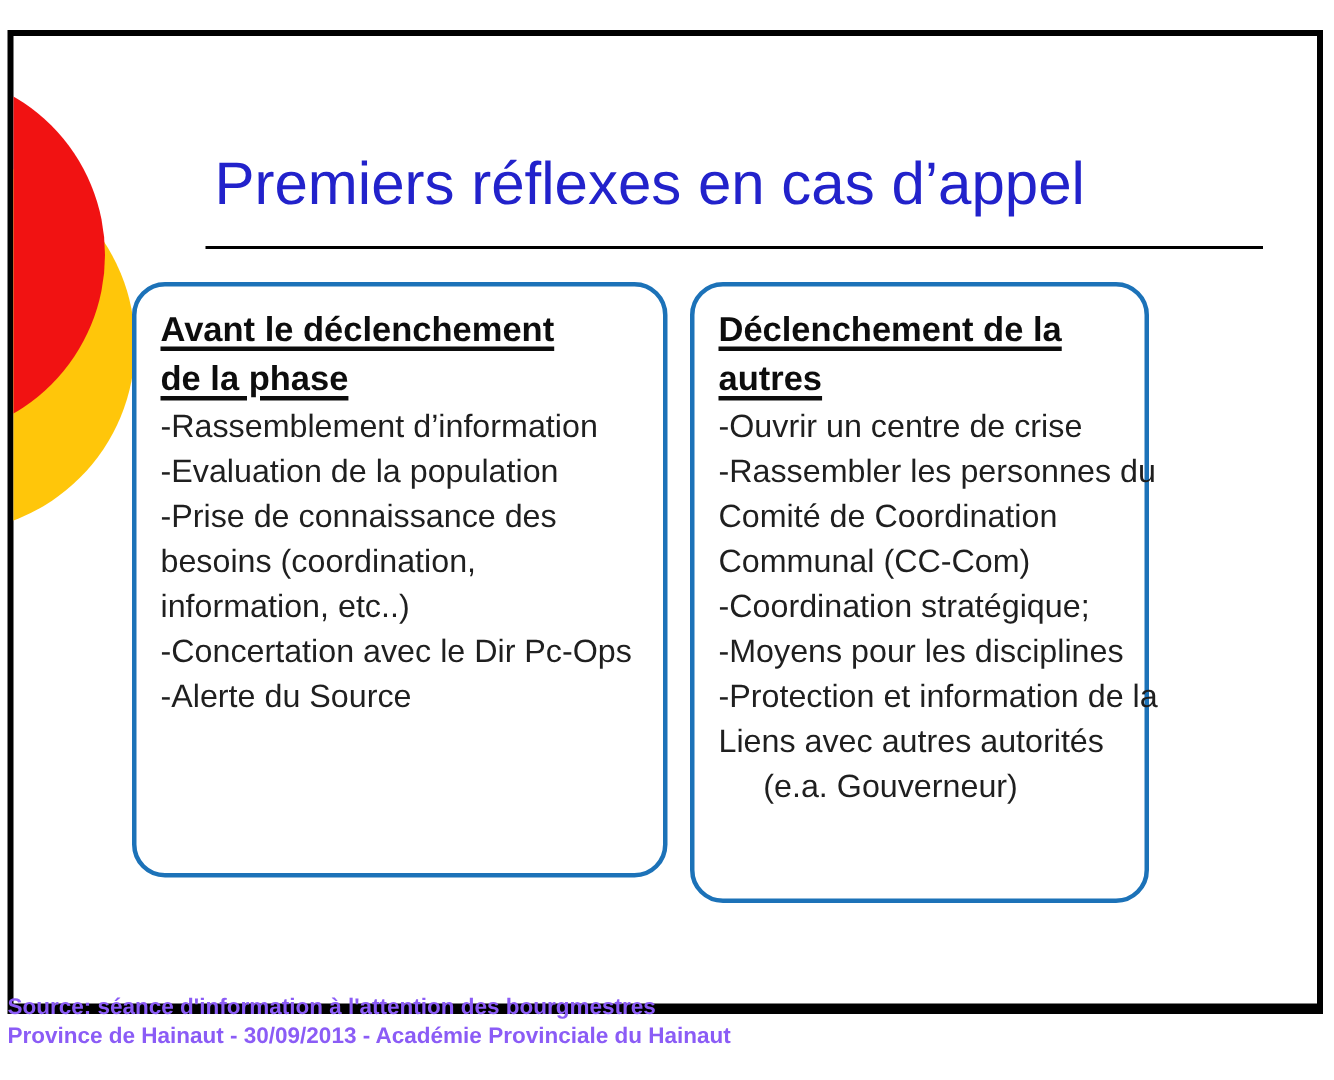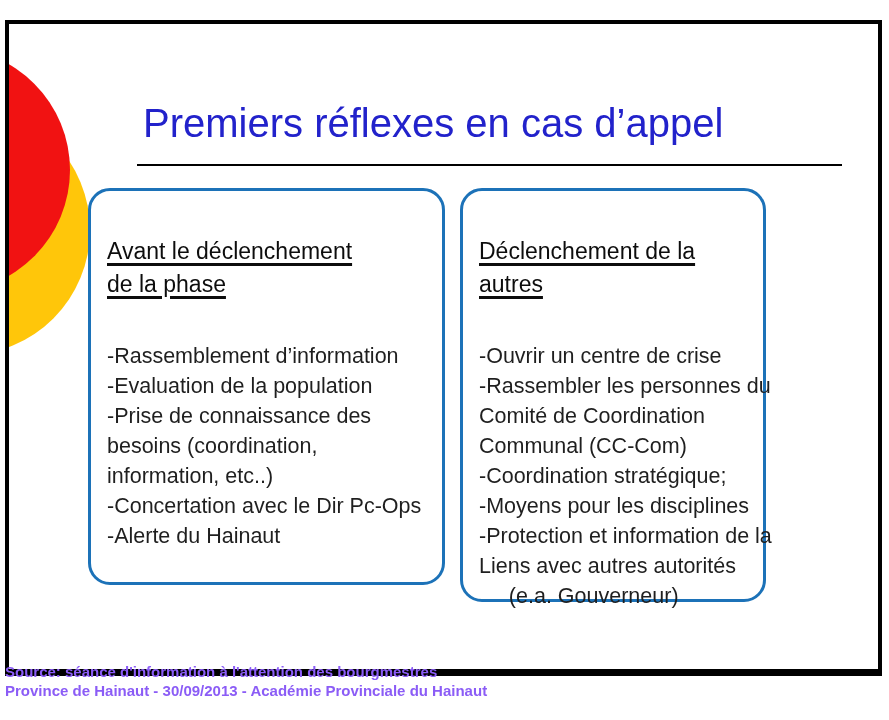--- a/index.html
+++ b/index.html
@@ -31,28 +31,28 @@
   }
 
   .panel {
     position:absolute; box-sizing:border-box; background:#ffffff;
     border:3px solid var(--boxBlue); border-radius:22px;
     padding:12px 10px 0 16px;
   }
   .panel-left  { left:79px;  top:164px; width:357px; height:397px; }
   .panel-right { left:451px; top:164px; width:306px; height:414px; }
 
-  .panel-heading { font-size:23px; line-height:33px; font-weight:normal; color:#0d0d0d;margin-top:32px; }
+  .panel-heading { font-size:23px; line-height:33px; font-weight:bold; color:#0d0d0d; }
   .panel-heading div {
     text-decoration:underline;
     text-decoration-thickness:2.5px;
     text-underline-offset:4px;
     white-space:pre;
   }
-  .panel-list { margin-top:40px; font-size:21.5px; line-height:30px; color:var(--bodyText); }
+  .panel-list { font-size:21.5px; line-height:30px; color:var(--bodyText); }
   .panel-list div { white-space:pre; }
 
   .footer {
     position:absolute; left:5px; top:663px; width:700px;
     font-size:15px; line-height:18.5px; font-weight:bold; color:#8b5cf6;
     white-space:nowrap;
   }
 </style>
 </head>
 <body>
@@ -70,21 +70,21 @@
       <div>Avant le déclenchement</div>
       <div>de la phase</div>
     </div>
     <div class="panel-list">
       <div>-Rassemblement d’information</div>
       <div>-Evaluation de la population</div>
       <div>-Prise de connaissance des</div>
       <div>besoins (coordination,</div>
       <div>information, etc..)</div>
       <div>-Concertation avec le Dir Pc-Ops</div>
-      <div>-Alerte du Hainaut</div>
+      <div>-Alerte du Source</div>
     </div>
   </div>
 
   <div class="panel panel-right">
     <div class="panel-heading">
       <div>Déclenchement de la</div>
       <div>autres</div>
     </div>
     <div class="panel-list">
       <div>-Ouvrir un centre de crise</div>

